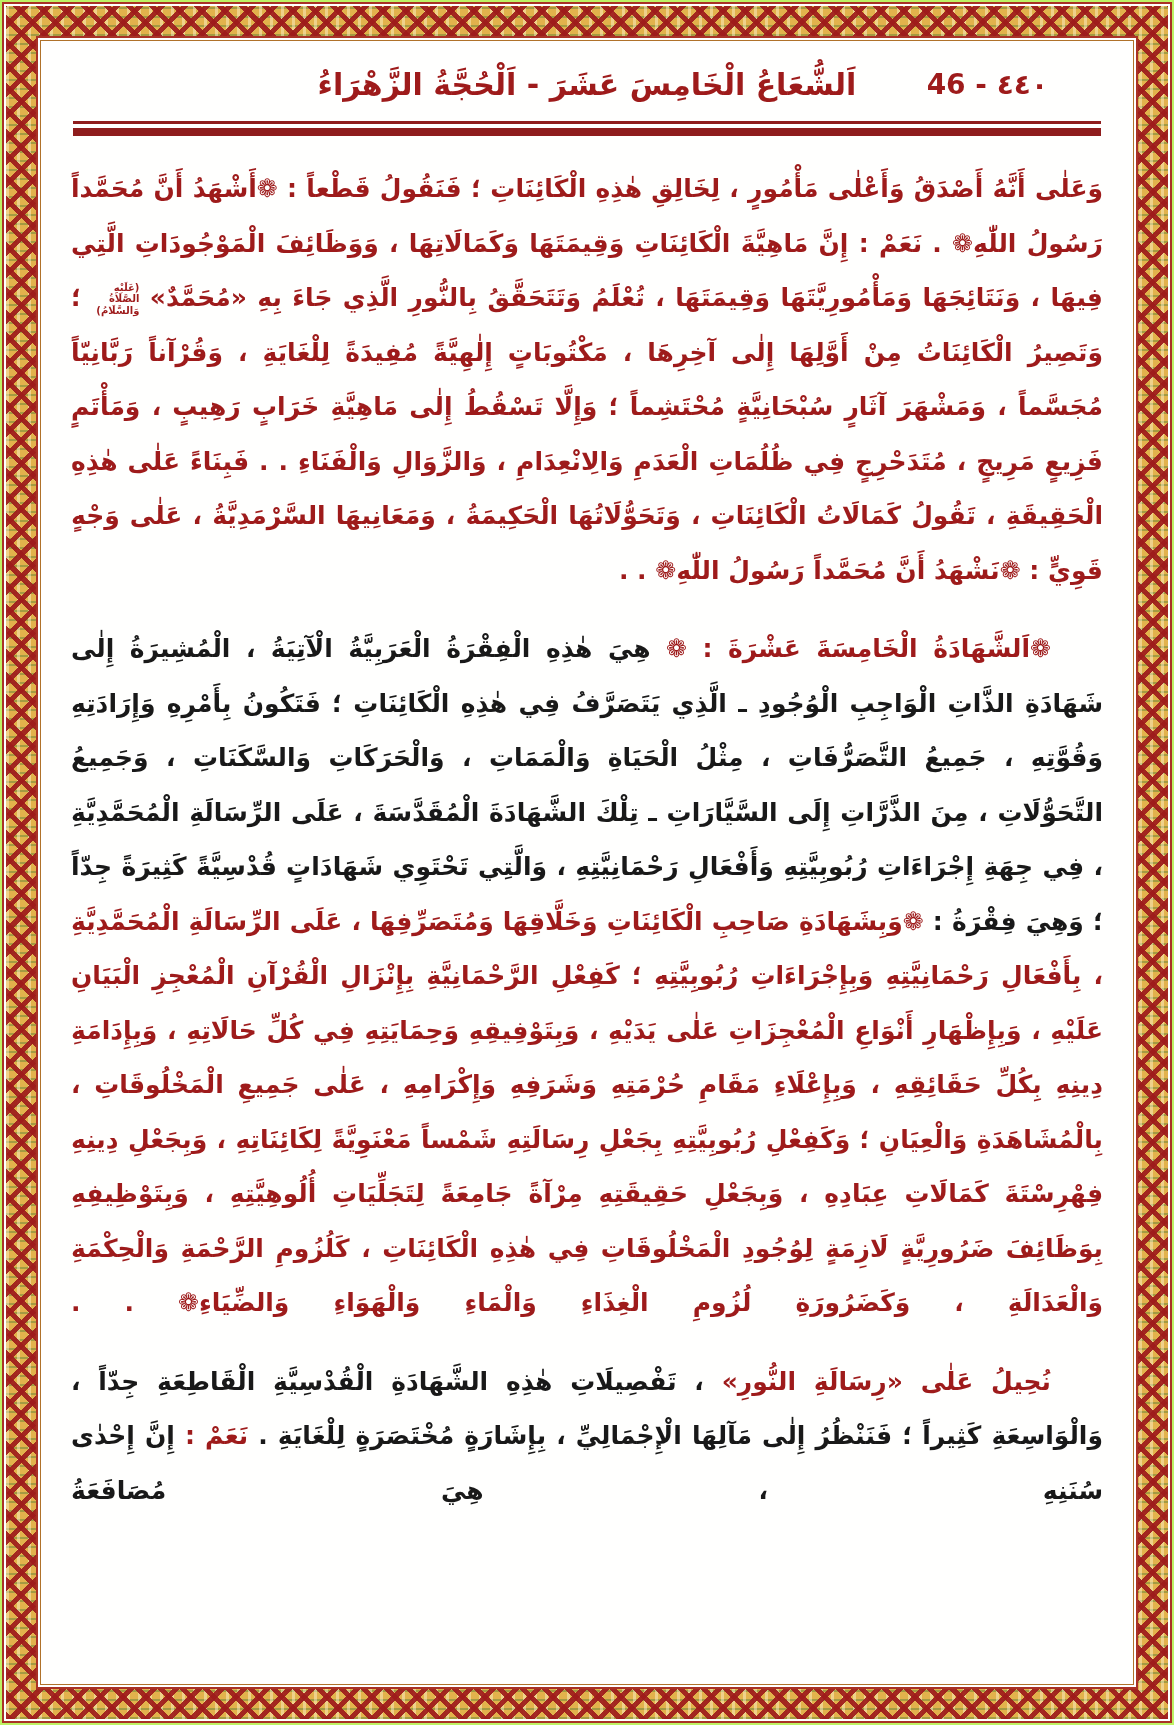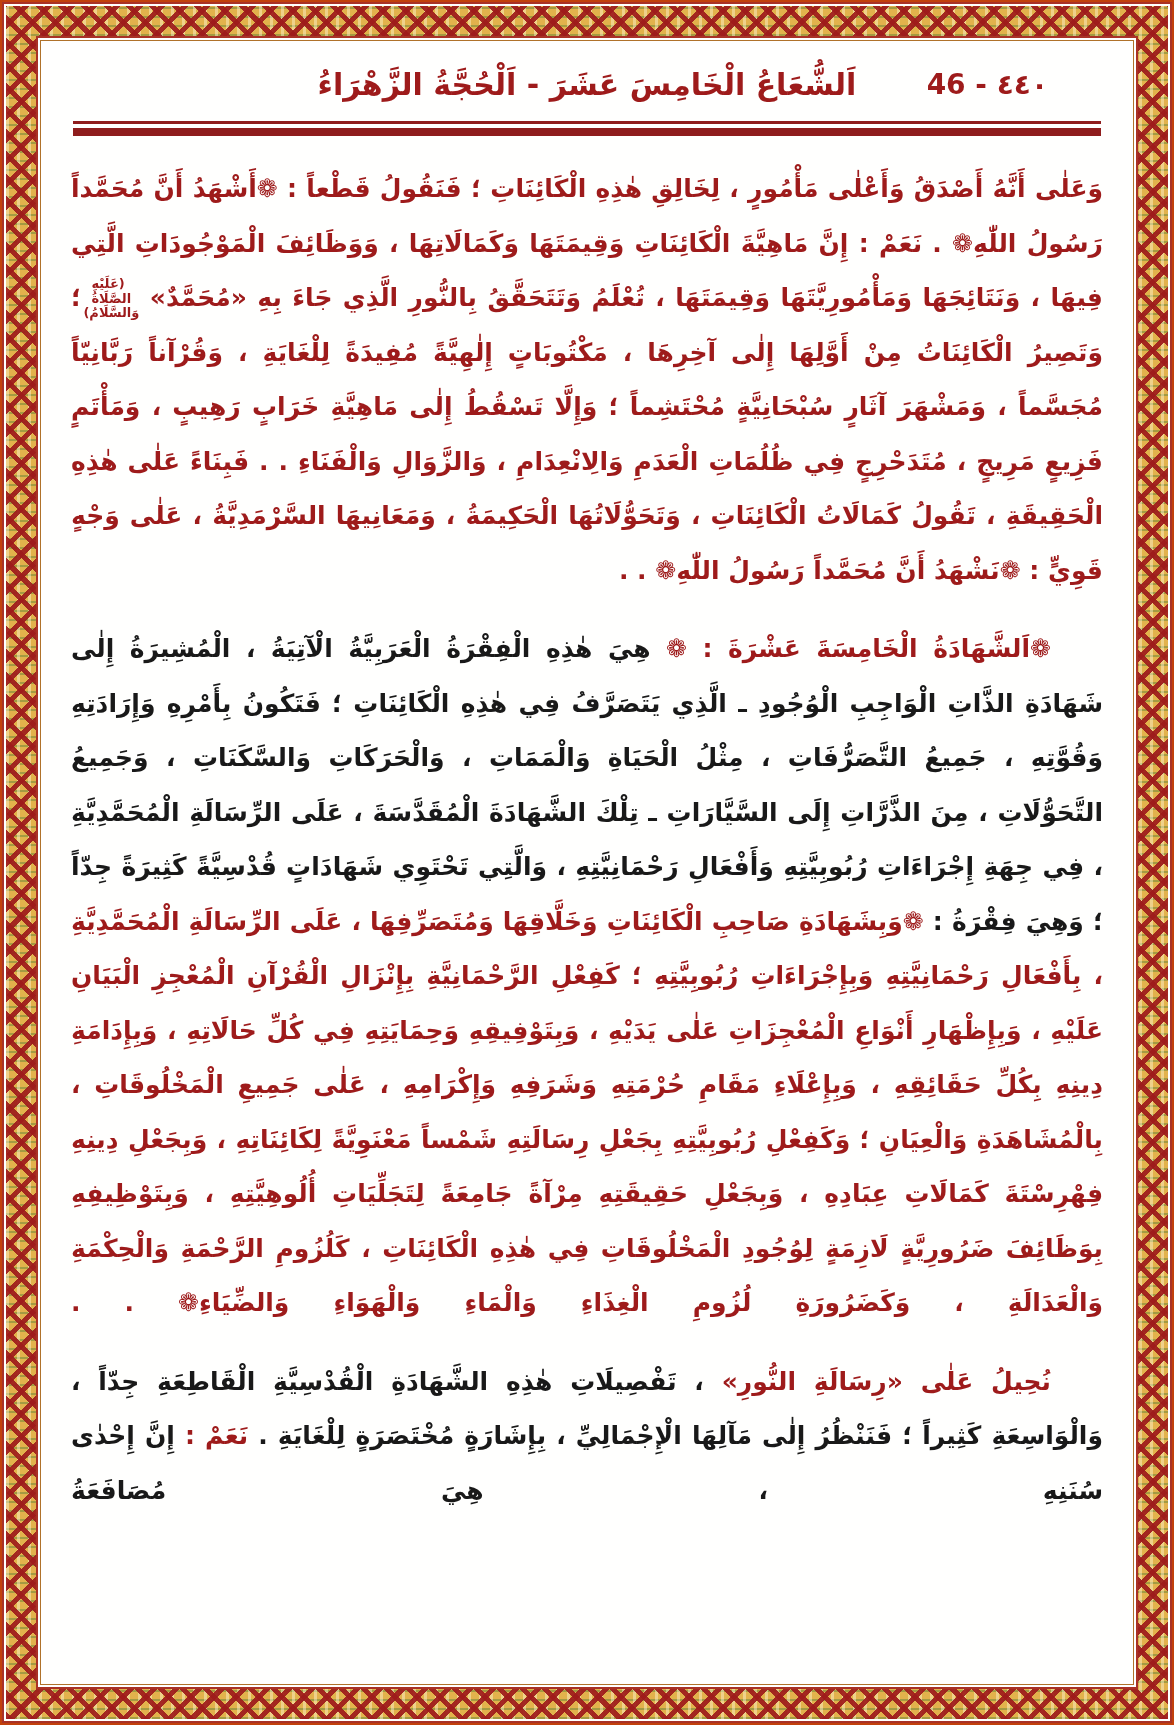--- a/index.html
+++ b/index.html
@@ -1,16 +1,16 @@
 <!DOCTYPE html>
 <html dir="rtl" lang="ar"><head>
 <meta charset="utf-8">
 <style>
   html,body{margin:0;padding:0;width:1174px;height:1725px;overflow:hidden;background:#ffffff;}
-  .page{position:relative;width:1174px;height:1725px;background:#c2410c;
+  .page{position:relative;width:1174px;height:1725px;background:#bef264;
         font-family:"DejaVu Sans",sans-serif;}
   
   .ornament-frame{
     position:absolute;inset:6px;
     background-color:#e2b24c;
     background-image:
       repeating-linear-gradient(45deg, rgba(158,27,27,.92) 0 5px, rgba(158,27,27,0) 5px 16px),
       repeating-linear-gradient(-45deg, rgba(158,27,27,.92) 0 5px, rgba(158,27,27,0) 5px 16px),
       repeating-linear-gradient(90deg, rgba(255,247,214,.45) 0 3px, rgba(0,0,0,0) 3px 11px),
       repeating-linear-gradient(0deg, rgba(46,110,46,.35) 0 2px, rgba(0,0,0,0) 2px 9px);
@@ -28,22 +28,22 @@
   .header{position:relative;text-align:center;height:56px;}
   .title{display:inline-block;font-size:30px;font-weight:bold;color:#9e1b1b;line-height:56px;}
   .nums{position:absolute;left:auto;right:55px;top:0;font-size:28px;font-weight:bold;color:#9e1b1b;line-height:56px;}
   .divider{height:4px;border-top:3px solid #8f1d1d;border-bottom:8px solid #8f1d1d;margin:8px 2px 26px 2px;}
   .para{font-size:25px;font-weight:bold;line-height:2.18;text-align:justify;margin:0 0 24px 0;}
   .indent{text-indent:52px;}
   .fill-last{text-align-last:justify;}
   .last{margin-bottom:0;}
   .seg.red{color:#9e1b1b;}
   .seg.black{color:#191919;}
-  .honorific{display:inline-block;width:48px;font-size:13px;line-height:1.15;vertical-align:middle;
-             text-align:left;color:#9e1b1b;font-weight:bold;white-space:normal;text-indent:0;}
+  .honorific{display:inline-block;width:48px;font-size:10px;line-height:1.15;vertical-align:middle;
+             text-align:right;color:#9e1b1b;font-weight:bold;white-space:normal;text-indent:0;}
 </style>
 </head>
 <body>
 
 <div class="page">
   <div class="ornament-frame"></div>
   <div class="sheet">
     <div class="header">
       <span class="title">اَلشُّعَاعُ الْخَامِسَ عَشَرَ - اَلْحُجَّةُ الزَّهْرَاءُ</span>
       <span class="nums">٤٤٠ - 46</span>

